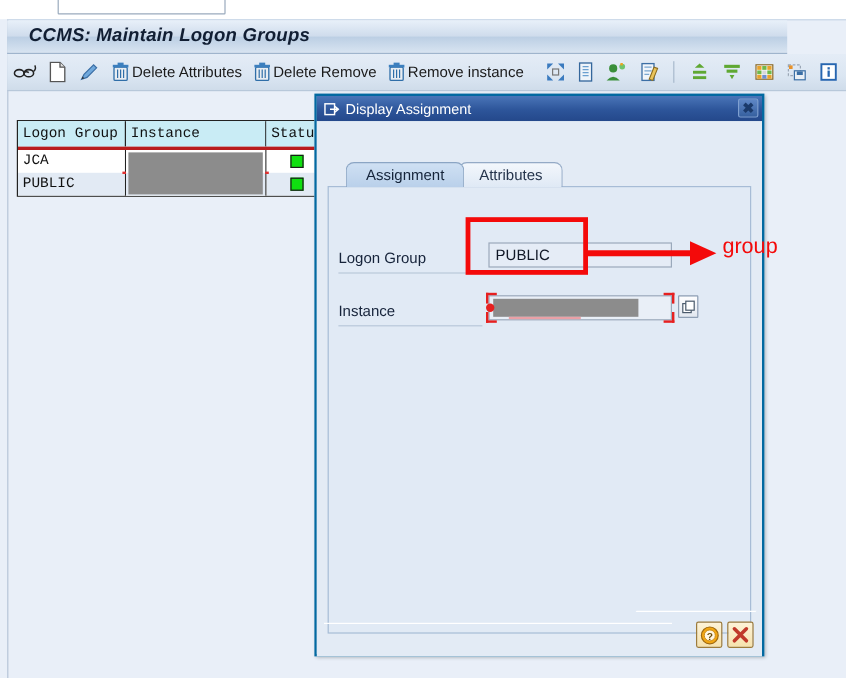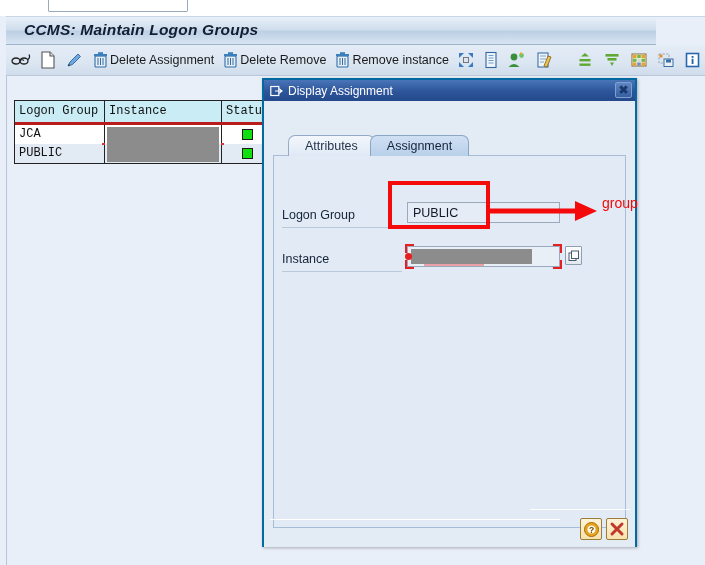--- a/index.html
+++ b/index.html
@@ -188,21 +188,21 @@
   .dot-red { position: absolute; width: 7px; height: 7px; background: #e62020; border-radius: 50%; }
 
   
   .anno-box {
     position: absolute; left: 388px; top: 181px; width: 102px; height: 48px;
     border: 4px solid #f40a0a; background: transparent; z-index: 40;
   }
   .anno-arrow { position: absolute; left: 487px; top: 198px; z-index: 41; }
   .anno-text {
     position: absolute; left: 602px; top: 195px; z-index: 41;
-    color: #f40a0a; font-size: 14px;
+    color: #f40a0a; font-size: 18px;
     font-family: "Liberation Sans", sans-serif;
   }
 
   
   .dlg-foot { position: absolute; left: 0; bottom: 0; width: 100%; height: 40px; }
   .foot-sep {
     position: absolute; left: 6px; bottom: 27px; width: 290px; height: 1px; background: #ffffff;
   }
   .foot-slope {
     position: absolute; right: 15px; bottom: 13px; width: 100px; height: 25px;
@@ -270,21 +270,21 @@
 
     <div class="tb-item">
       <span class="ico">
         <svg width="17" height="18" viewBox="0 0 17 18">
           <rect x="3" y="5" width="11" height="11" rx="1" fill="#e8edf2" stroke="#2f6ea8" stroke-width="1.1"></rect>
           <rect x="2" y="3" width="13" height="2.2" fill="#3c7fbe"></rect>
           <rect x="6" y="1.2" width="5" height="2" fill="#3c7fbe"></rect>
           <path d="M6 7 v7 M8.5 7 v7 M11 7 v7" stroke="#2f6ea8" stroke-width="1"></path>
         </svg>
       </span>
-      <span class="lbl">Delete Assignment</span>
+      <span class="lbl">Delete Attributes</span>
     </div>
 
     <div class="tb-item">
       <span class="ico">
         <svg width="17" height="18" viewBox="0 0 17 18">
           <rect x="3" y="5" width="11" height="11" rx="1" fill="#e8edf2" stroke="#2f6ea8" stroke-width="1.1"></rect>
           <rect x="2" y="3" width="13" height="2.2" fill="#3c7fbe"></rect>
           <rect x="6" y="1.2" width="5" height="2" fill="#3c7fbe"></rect>
           <path d="M6 7 v7 M8.5 7 v7 M11 7 v7" stroke="#2f6ea8" stroke-width="1"></path>
         </svg>
@@ -456,22 +456,22 @@
           <path d="M5 6 h6.5 M9 3.6 l3 2.4 l-3 2.4" fill="none" stroke="#ffffff" stroke-width="1.2"></path>
         </svg>
       </span>
       <span class="dt-txt">Display Assignment</span>
       <div class="dlg-close">✖</div>
     </div>
 
     <div class="dlg-body">
 
       <div class="tabs">
+        <div class="tab active">Assignment</div>
         <div class="tab inactive">Attributes</div>
-        <div class="tab active">Assignment</div>
       </div>
 
       <div class="panel">
 
         <div class="f-label" style="left:8px; top:52px;">Logon Group</div>
         <div class="f-underline" style="left:8px; top:71px; width:120px;"></div>
         <input class="f-input" style="left: 133px; top: 46px; width: 153px; height: 21px;" value="PUBLIC">
 
         <div class="f-label" style="left:8px; top:96px;">Instance</div>
         <div class="f-underline" style="left:8px; top:115px; width:120px;"></div>

